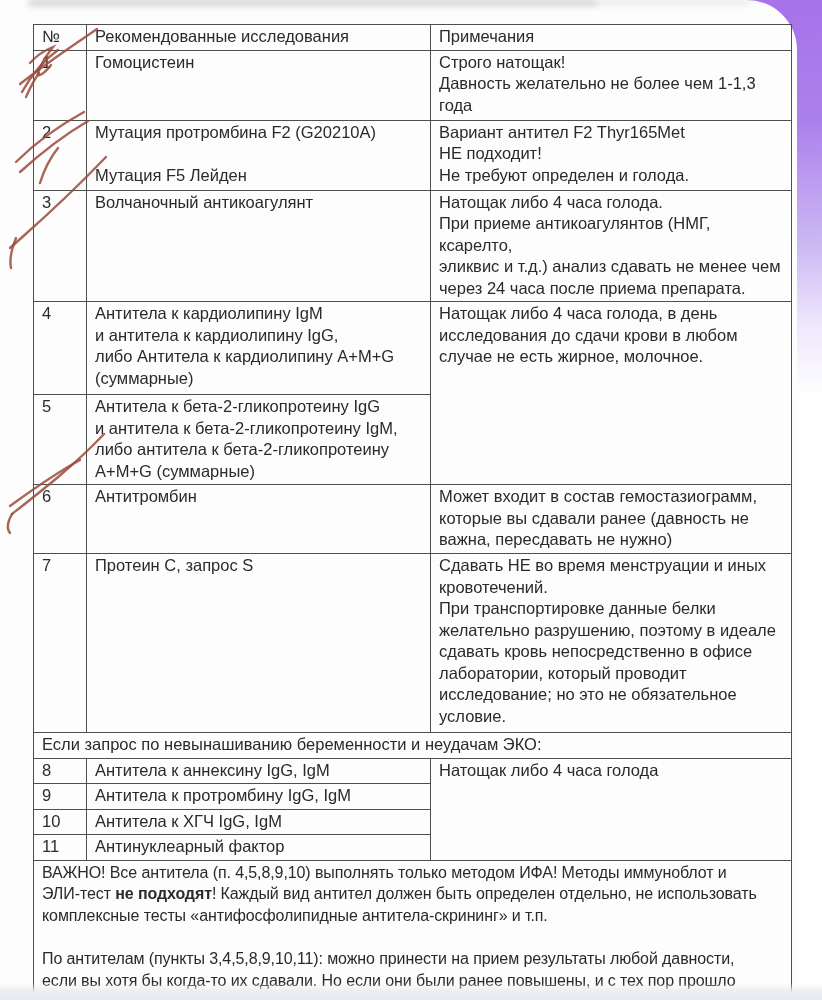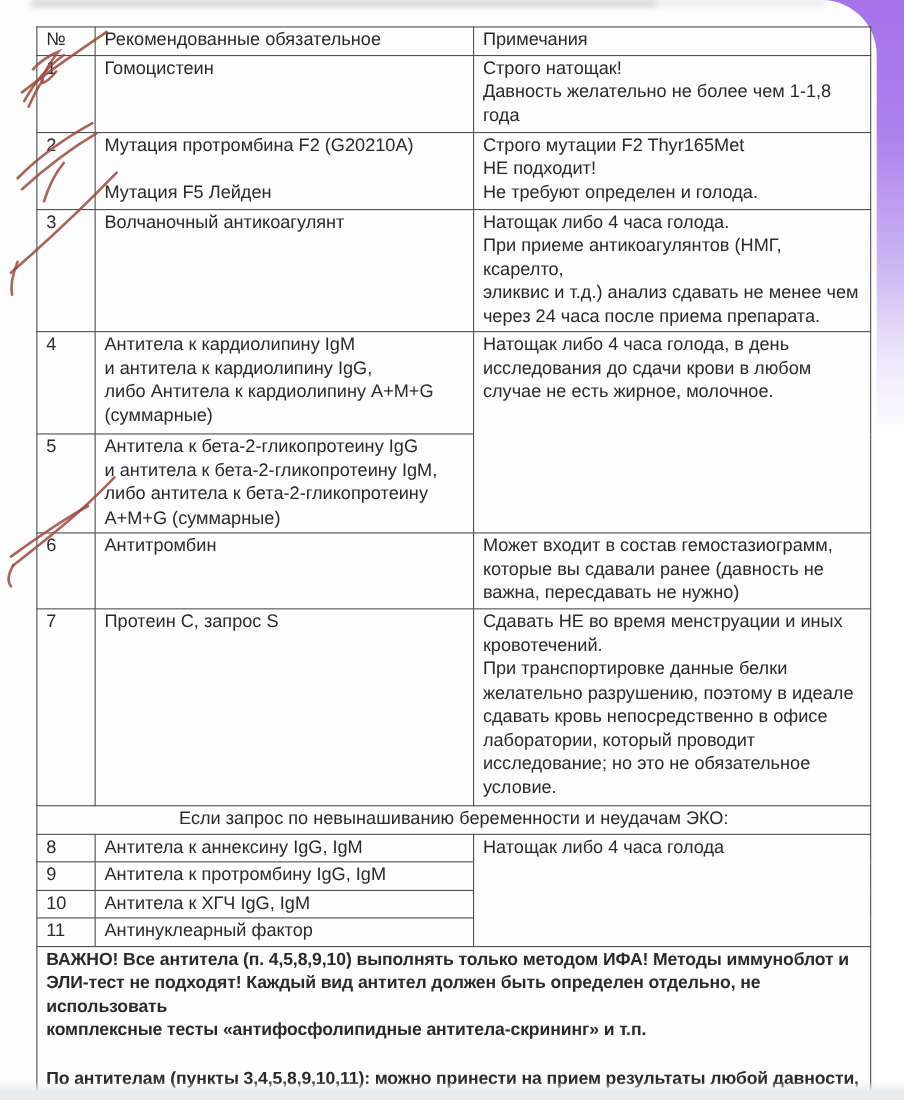--- a/index.html
+++ b/index.html
@@ -38,23 +38,23 @@
     border:1.4px solid #4f4f4f;
     vertical-align:top;text-align:left;
     padding:1px 8px 2px 8px;
     font-weight:400;
     overflow:hidden;
   }
   .col-num{width:53px;}
   .col-name{width:344px;}
   .col-notes{width:361px;}
   td.num{padding-left:13px;}
-  .pre{white-space:pre-line;font-weight:bold;}
+  .pre{white-space:pre-line;}
   .b{font-weight:400;}
-  tr.section-row td{text-align:center;padding-top:1px;}
+  tr.section-row td{text-align:left;padding-top:1px;}
   td.footer-cell{padding:4px 10px 4px 10px;font-size:16px;letter-spacing:-0.1px;}
   td.footer-cell .p2{margin-top:22px;}
   .pen-overlay{position:absolute;top:0;left:0;pointer-events:none;}
   .pen-overlay path{fill:none;stroke-width:2.4;stroke-linecap:round;opacity:.85;}
 </style>
 </head>
 <body>
 
 <div class="purple-bg"></div>
 <div class="card"></div>
@@ -64,39 +64,39 @@
 <table class="doc">
   <colgroup>
       <col class="col-num">
       <col class="col-name">
       <col class="col-notes">
     </colgroup>
 
   <tbody>
       <tr style="height:24px">
     <td class="num">№</td>
-    <td>Рекомендованные обязательное</td>
+    <td>Рекомендованные исследования</td>
     <td>Примечания</td>
   </tr>
 
   <tr style="height:70px">
     <td class="num">1</td>
     <td>Гомоцистеин</td>
     <td class="pre">Строго натощак!
-Давность желательно не более чем 1-1,8
+Давность желательно не более чем 1-1,3
 года</td>
   </tr>
 
   <tr style="height:70px">
     <td class="num">2</td>
     <td class="pre">Мутация протромбина F2 (G20210A)
 
 Мутация F5 Лейден</td>
     <td>
-      <div>Строго мутации F2 Thyr165Met</div>
+      <div>Вариант антител F2 Thyr165Met</div>
       <div class="b">НЕ подходит!</div>
       <div>Не требуют определен и голода.</div>
     </td>
   </tr>
 
   <tr style="height:84px">
     <td class="num">3</td>
     <td>Волчаночный антикоагулянт</td>
     <td class="pre">Натощак либо 4 часа голода.
 При приеме антикоагулянтов (НМГ, ксарелто,

